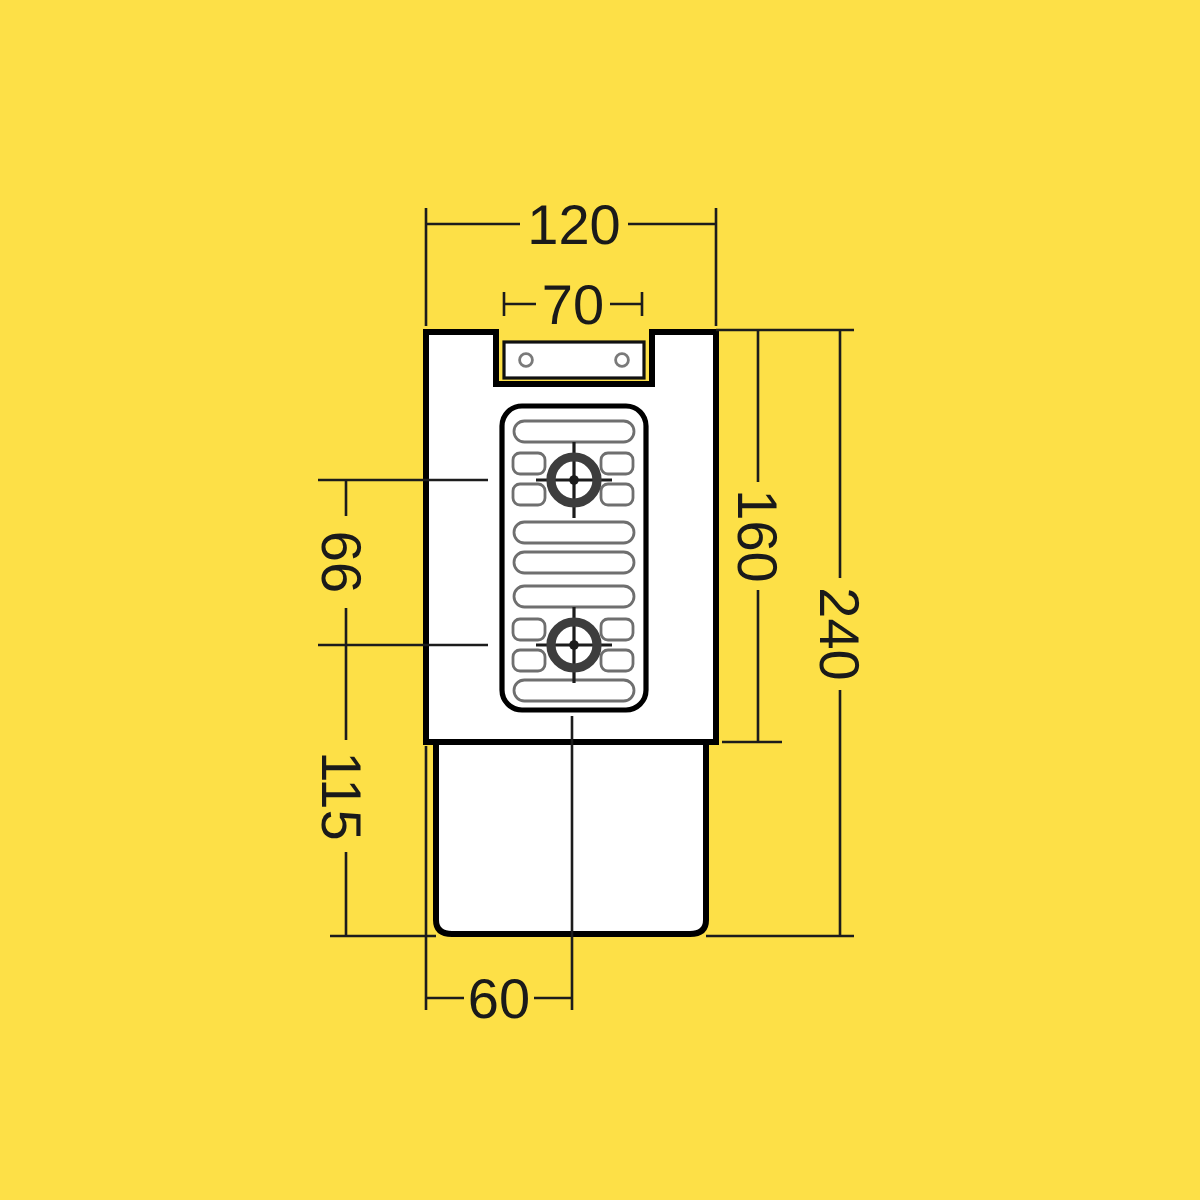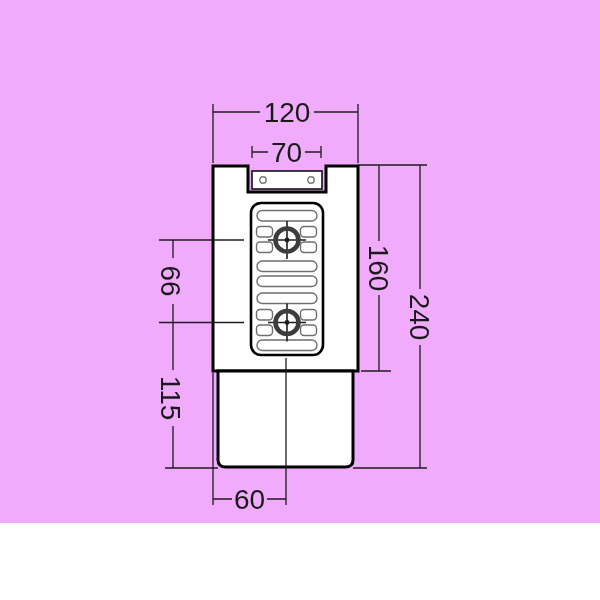--- a/index.html
+++ b/index.html
@@ -3,22 +3,22 @@
 <meta charset="utf-8">
 <style>
   html, body {
     margin: 0;
     padding: 0;
     background: #ffffff;
   }
   .canvas {
     position: relative;
     width: 600px;
-    height: 523px;
-    background: #f0abfc;
+    height: 600px;
+    background: #fde047;
     overflow: hidden;
     font-family: "Liberation Sans", sans-serif;
     text-align: center;
   }
   svg { display: block; }
 
   
   .outline {
     fill: #ffffff;
     stroke: #000000;

